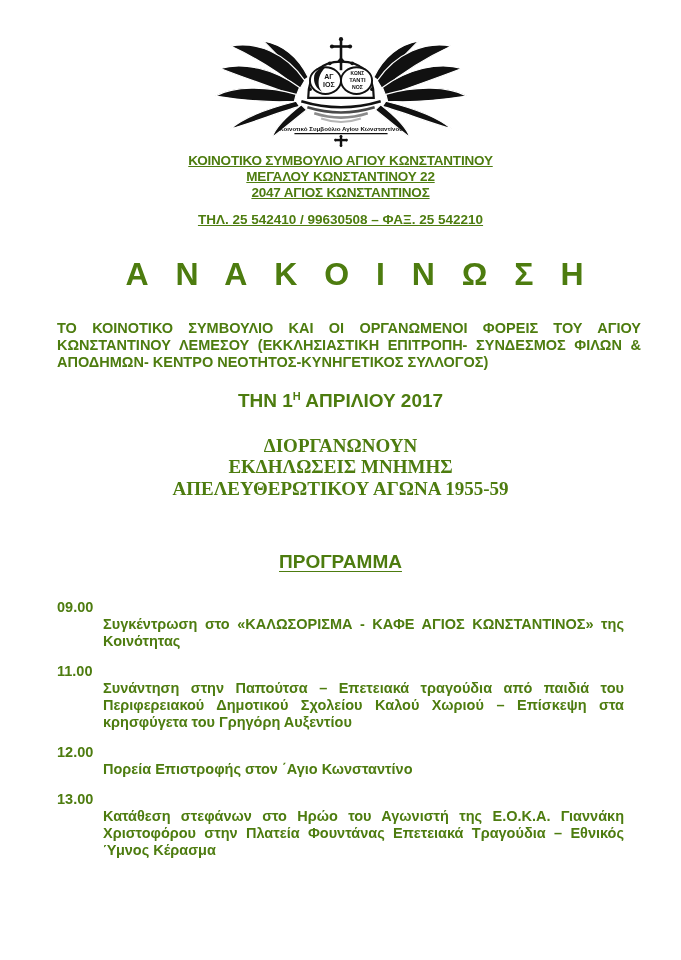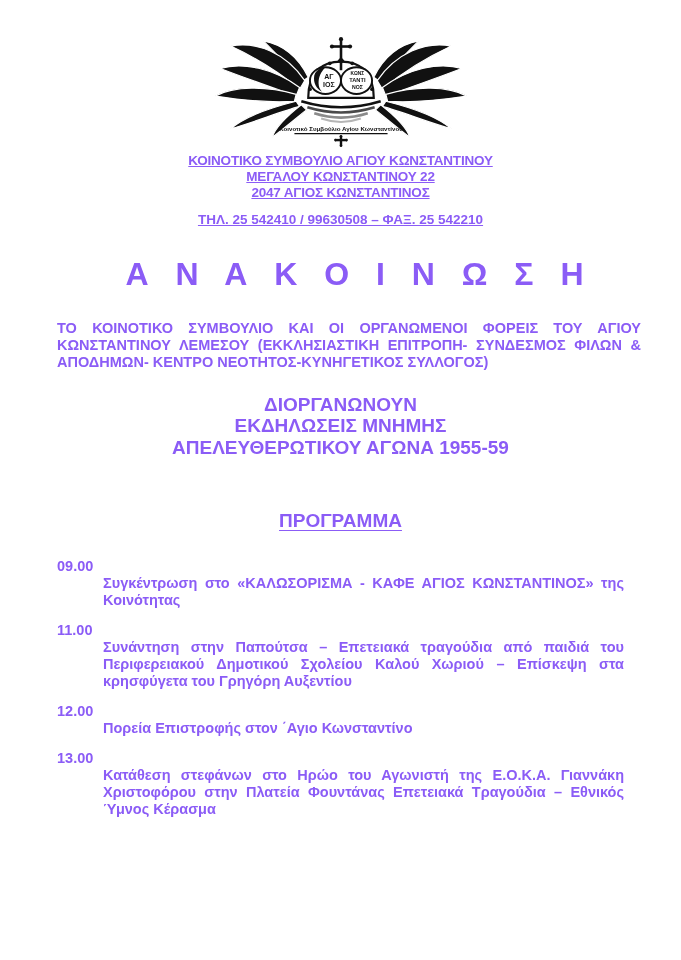--- a/index.html
+++ b/index.html
@@ -1,21 +1,21 @@
 <!DOCTYPE html>
 <html lang="el"><head>
 <meta charset="utf-8">
 <style>
   html,body{margin:0;padding:0;background:#e8e8e8;}
   .page{
     position:relative;
     width:681px;height:960px;
     margin:0 auto;
     background:#ffffff;
-    color:#8b5cf6;
+    color:#4d7c0f;
     font-family:"Liberation Sans", sans-serif;
     font-weight:bold;
     overflow:hidden;
   }
   .logo-wrap{ text-align:center; padding-top:34px; }
   .logo-wrap svg{ width:276px; height:auto; }
 
   .hdr{ text-align:center; font-size:13.5px; line-height:16px; letter-spacing:-0.2px; margin-top:1px;}
   .hdr-line{ text-decoration:underline; }
   .contact{ text-align:center; font-size:13.5px; margin-top:11px; }
@@ -28,21 +28,21 @@
 
   .intro{
     margin:27px 40px 0 57px;
     font-size:14.5px; line-height:17px;
     text-align:justify;
   }
 
   .date-line{ text-align:center; margin-top:19px; font-size:19px; }
   .date-line sup{ font-size:11px; vertical-align:super; line-height:0; }
 
-  .subtitle{ text-align:center; margin-top:23px; font-size:19px; line-height:21.5px; }
+  .subtitle{ text-align:center; margin-top:23px; font-size:19px; line-height:21.5px;font-family:Liberation Serif, serif; }
 
   .prog-head{ text-align:center; margin-top:52px; font-size:19px; }
   .prog-head span{ text-decoration:underline; text-underline-offset:3px; }
 
   .program{ margin:26px 57px 0 57px; font-size:14.5px; line-height:17px; }
   .prog-item{ display:flex; margin-bottom:13px; }
   .prog-time{ flex:0 0 46px; }
   .prog-desc{ flex:1; text-align:justify;margin-top:17px; }
 
   svg .blk{ fill:#111; }
@@ -133,20 +133,23 @@
     <div class="hdr-line">2047 ΑΓΙΟΣ ΚΩΝΣΤΑΝΤΙΝΟΣ</div>
   </div>
   <div class="contact">
     <span>ΤΗΛ. 25 542410 / 99630508 – ΦΑΞ. 25 542210</span>
   </div>
 
   <div class="title">Α Ν Α Κ Ο Ι Ν Ω Σ Η</div>
 
   <div class="intro">ΤΟ ΚΟΙΝΟΤΙΚΟ ΣΥΜΒΟΥΛΙΟ ΚΑΙ ΟΙ ΟΡΓΑΝΩΜΕΝΟΙ ΦΟΡΕΙΣ ΤΟΥ ΑΓΙΟΥ ΚΩΝΣΤΑΝΤΙΝΟΥ ΛΕΜΕΣΟΥ (ΕΚΚΛΗΣΙΑΣΤΙΚΗ ΕΠΙΤΡΟΠΗ- ΣΥΝΔΕΣΜΟΣ ΦΙΛΩΝ &amp; ΑΠΟΔΗΜΩΝ- ΚΕΝΤΡΟ ΝΕΟΤΗΤΟΣ-ΚΥΝΗΓΕΤΙΚΟΣ ΣΥΛΛΟΓΟΣ)</div>
 
+  <div class="date-line">
+    <span>ΤΗΝ 1</span><sup>Η</sup><span> ΑΠΡΙΛΙΟΥ 2017</span>
+  </div>
 
   <div class="subtitle">
     <div>ΔΙΟΡΓΑΝΩΝΟΥΝ</div>
     <div>ΕΚΔΗΛΩΣΕΙΣ ΜΝΗΜΗΣ</div>
     <div>ΑΠΕΛΕΥΘΕΡΩΤΙΚΟΥ ΑΓΩΝΑ 1955-59</div>
   </div>
 
   <div class="prog-head">
     <span>ΠΡΟΓΡΑΜΜΑ</span>
   </div>

